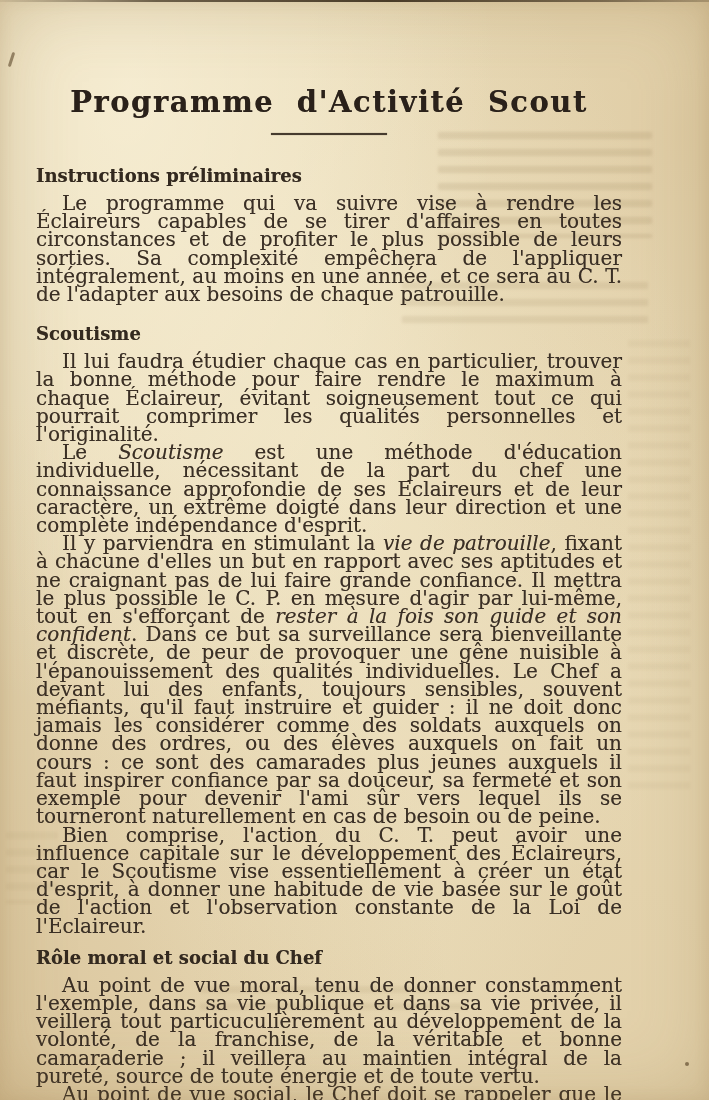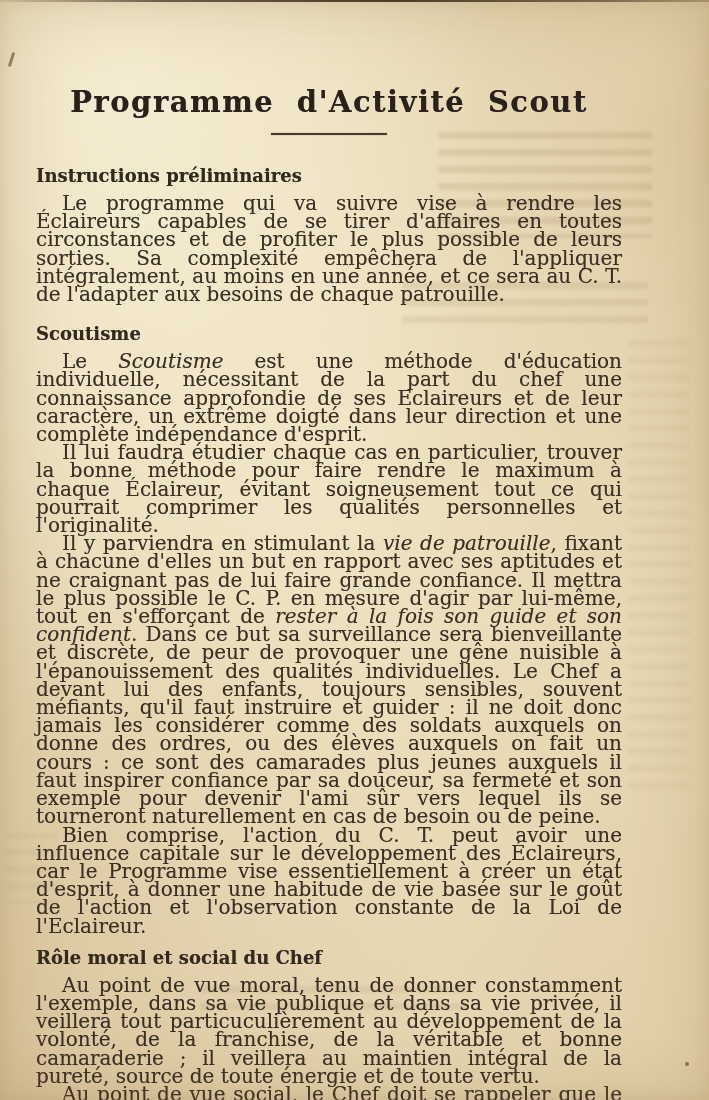--- a/index.html
+++ b/index.html
@@ -123,27 +123,27 @@
   <div class="content">
 
     <h1 class="title">Programme d'Activité Scout</h1>
     <div class="title-rule"></div>
 
     <h2 class="heading first">Instructions préliminaires</h2>
     <p class="para"><span>Le programme qui va suivre vise à rendre les Éclaireurs capables de se tirer d'affaires en toutes circonstances et de profiter le plus possible de leurs sorties. Sa complexité empêchera de l'appliquer intégralement, au moins en une année, et ce sera au C. T. de l'adapter aux besoins de chaque patrouille.</span></p>
 
     <h2 class="heading">Scoutisme</h2>
 
+    <p class="para"><span>Il lui faudra étudier chaque cas en particulier, trouver la bonne méthode pour faire rendre le maximum à chaque Éclaireur, évitant soigneusement tout ce qui pourrait comprimer les qualités personnelles et l'originalité.</span></p>
+
     <p class="para"><span>Le </span><span class="it">Scoutisme</span><span> est une méthode d'éducation individuelle, nécessitant de la part du chef une connaissance approfondie de ses Eclaireurs et de leur caractère, un extrême doigté dans leur direction et une complète indépendance d'esprit.</span></p>
-
-    <p class="para"><span>Il lui faudra étudier chaque cas en particulier, trouver la bonne méthode pour faire rendre le maximum à chaque Éclaireur, évitant soigneusement tout ce qui pourrait comprimer les qualités personnelles et l'originalité.</span></p>
 
     <p class="para"><span>Il y parviendra en stimulant la </span><span class="it">vie de patrouille</span><span>, fixant à chacune d'elles un but en rapport avec ses aptitudes et ne craignant pas de lui faire grande confiance. Il mettra le plus possible le C. P. en mesure d'agir par lui-même, tout en s'efforçant de </span><span class="it">rester à la fois son guide et son confident</span><span>. Dans ce but sa surveillance sera bienveillante et discrète, de peur de provoquer une gêne nuisible à l'épanouissement des qualités individuelles. Le Chef a devant lui des enfants, toujours sensibles, souvent méfiants, qu'il faut instruire et guider : il ne doit donc jamais les considérer comme des soldats auxquels on donne des ordres, ou des élèves auxquels on fait un cours : ce sont des camarades plus jeunes auxquels il faut inspirer confiance par sa douceur, sa fermeté et son exemple pour devenir l'ami sûr vers lequel ils se tourneront naturellement en cas de besoin ou de peine.</span></p>
 
-    <p class="para"><span>Bien comprise, l'action du C. T. peut avoir une influence capitale sur le développement des Éclaireurs, car le Programme vise essentiellement à créer un état d'esprit, à donner une habitude de vie basée sur le goût de l'action et l'observation constante de la Loi de l'Eclaireur.</span></p>
+    <p class="para"><span>Bien comprise, l'action du C. T. peut avoir une influence capitale sur le développement des Éclaireurs, car le Scoutisme vise essentiellement à créer un état d'esprit, à donner une habitude de vie basée sur le goût de l'action et l'observation constante de la Loi de l'Eclaireur.</span></p>
 
     <h2 class="heading tight">Rôle moral et social du Chef</h2>
 
     <p class="para"><span>Au point de vue moral, tenu de donner constamment l'exemple, dans sa vie publique et dans sa vie privée, il veillera tout particuculièrement au développement de la volonté, de la franchise, de la véritable et bonne camaraderie ; il veillera au maintien intégral de la pureté, source de toute énergie et de toute vertu.</span></p>
 
     <p class="para"><span>Au point de vue social, le Chef doit se rappeler que le Scoutisme est une École de justice, de bonté, de solidarité fraternelle, une véritable démocratie où tous, Eclaireurs ou Chefs, sont régis par la même Loi, soumis aux mêmes obligations, tenus de s'entr'aider de façon complète.</span></p>
 
   </div>
 
   <div class="vignette"></div>

